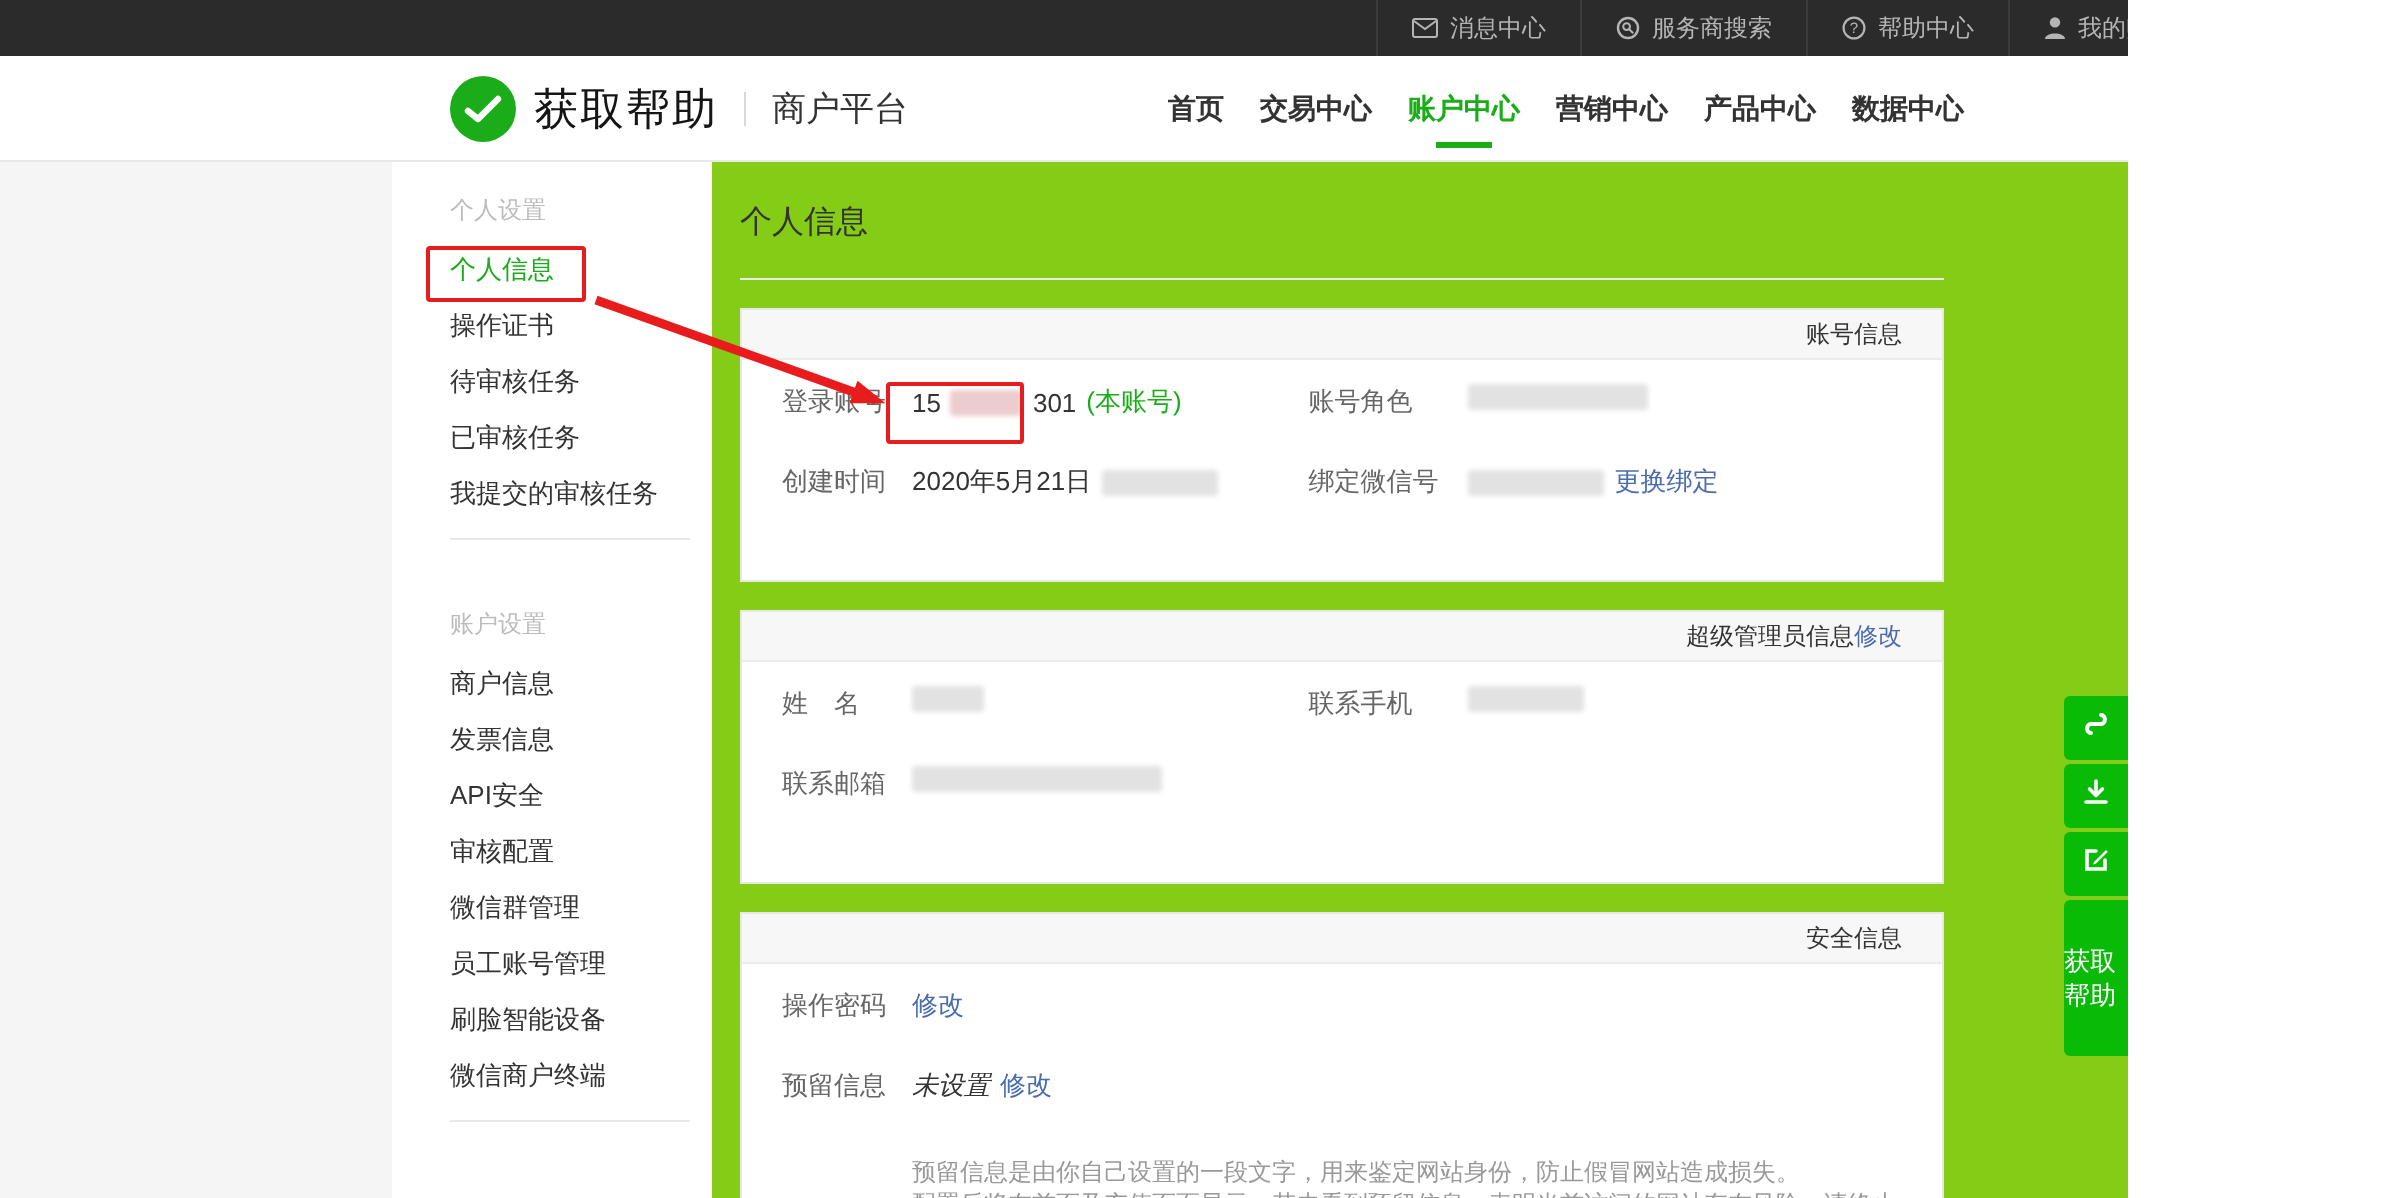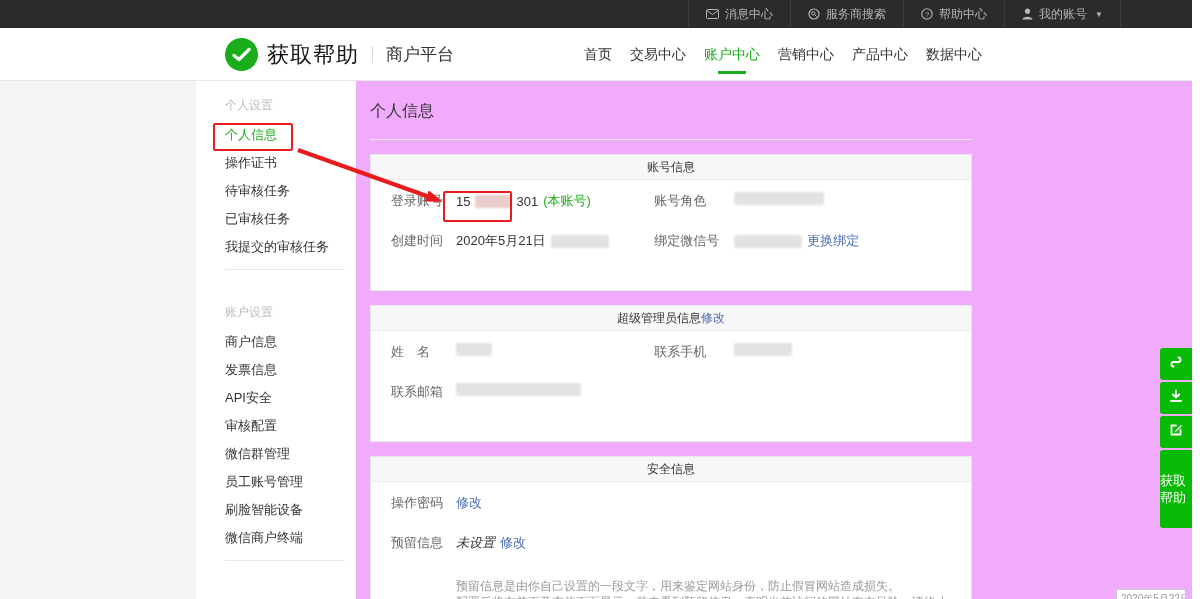--- a/index.html
+++ b/index.html
@@ -1,57 +1,57 @@
 <!DOCTYPE html>
 <html><head>
 <meta charset="utf-8">
 <style>
   * { margin:0; padding:0; box-sizing:border-box; }
   body { font-family:"Liberation Sans","DejaVu Sans",sans-serif; }
-  .page { position:relative; width:1192px; height:599px; background:#f0abfc; overflow:hidden; }
+  .page { position:relative; width:1064px; height:599px; background:#84cc16; overflow:hidden; }
 
   
   .topbar { position:absolute; left:0; top:0; width:1200px; height:28px; background:#2b2b2b; }
   .topbar-items { position:absolute; left:688px; top:0; height:28px; display:flex; }
   .topbar-item { display:flex; align-items:center; gap:6px; padding:0 17px; color:#b5b5b5;
                  font-size:12px; border-left:1px solid #3c3c3c; cursor:pointer; height:28px; }
   .topbar-item:last-child { border-right:1px solid #3c3c3c; }
   .tb-ico { display:flex; align-items:center; }
   .caret { font-size:8px; color:#b5b5b5; margin-left:2px; }
 
   
   .header { position:absolute; left:0; top:28px; width:1200px; height:53px; background:#fff;
             border-bottom:1px solid #e8e8e8; z-index:2; }
   .logo-wrap { position:absolute; left:225px; top:0; height:53px; display:flex; align-items:center; }
   .logo-circle { width:33px; height:33px; border-radius:50%; background:#1aad19; display:flex;
                  align-items:center; justify-content:center; margin-right:9px; }
   .brand { font-size:22px; color:#151515; letter-spacing:1px; }
   .divider-v { width:1px; height:17px; background:#d9d9d9; margin:0 13px; }
   .platform { font-size:17px; color:#333; }
-  .main-nav { position:absolute; right:218px; top:0; height:53px; display:flex; gap:18px; align-items:stretch; }
+  .main-nav { position:absolute; right:218px; top:0; height:53px; display:flex; gap:18px; align-items:stretch;font-weight:bold; }
   .nav-item { font-size:14px; color:#333; position:relative; line-height:53px; cursor:pointer; white-space:nowrap; }
   .nav-item.active { color:#1aad19; }
   .nav-item.active::after { content:""; position:absolute; left:50%; transform:translateX(-50%);
                             bottom:7px; width:28px; height:3px; background:#1aad19; }
 
   
   .left-gutter { position:absolute; left:0; top:81px; width:196px; height:518px; background:#f5f5f5; }
   .sidebar { position:absolute; left:196px; top:81px; width:160px; height:518px; background:#fff; }
   .side-header { margin:14px 0 6px 29px; font-size:12px; color:#bcbcbc; height:20px; line-height:20px; }
   .side-header.second { margin-top:32px; }
   .side-item { margin-left:29px; font-size:13px; color:#333; height:28px; line-height:28px; cursor:pointer; }
   .side-item.active { color:#1aad19; }
   .side-divider { margin:8px 0 8px 29px; width:120px; border-top:1px solid #e8e8e8; }
 
   
   .main { position:absolute; left:370px; top:81px; width:602px; }
   .page-title { font-size:16px; font-weight:400; color:#333; padding:20px 0 17px; border-bottom:1px solid #eaeaea; }
   .card { margin-top:14px; border:1px solid #e7e7e7; background:#fff; }
   .card-head { height:25px; background:#f7f7f7; padding:0 20px; display:flex; align-items:center;
-               justify-content:center; font-size:12px; color:#333; border-bottom:1px solid #ececec; }
+               justify-content:flex-end; font-size:12px; color:#333; border-bottom:1px solid #ececec; }
   .card-body { padding:12px 20px 18px; }
   .frow { display:flex; }
   .fcol { display:flex; align-items:flex-start; height:40px; }
   .fcol.left { width:47%; }
   .fcol.right { width:53%; }
   .flbl { flex-shrink:0; font-size:13px; color:#666; }
   .fcol.left .flbl { width:65px; }
   .fcol.right .flbl { width:80px; }
   .fval { font-size:13px; color:#333; display:flex; align-items:center; gap:5px; }
   .tag-green { color:#1aad19; font-size:13px; }

